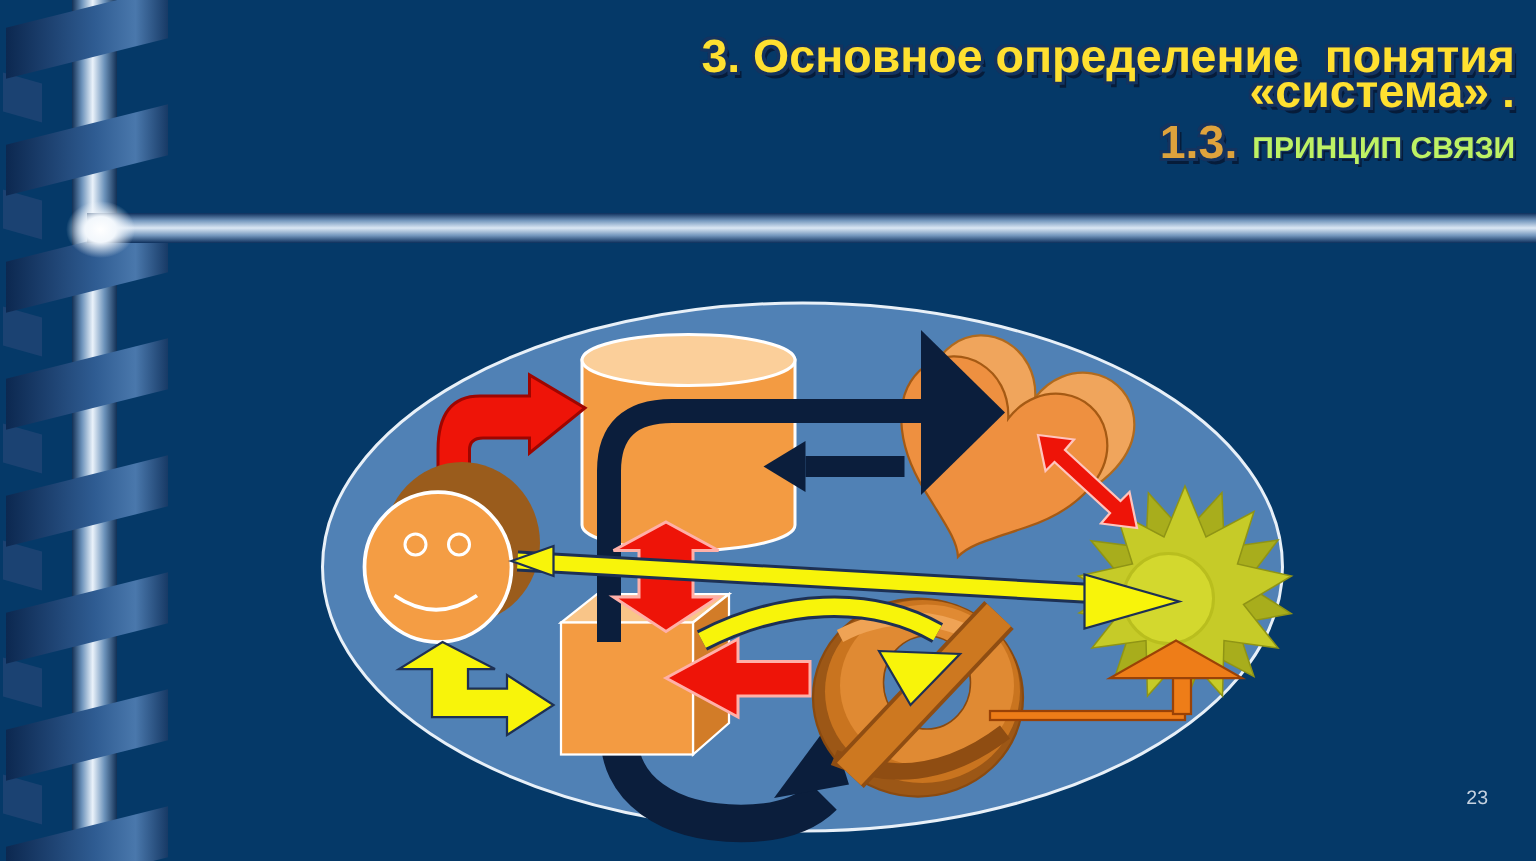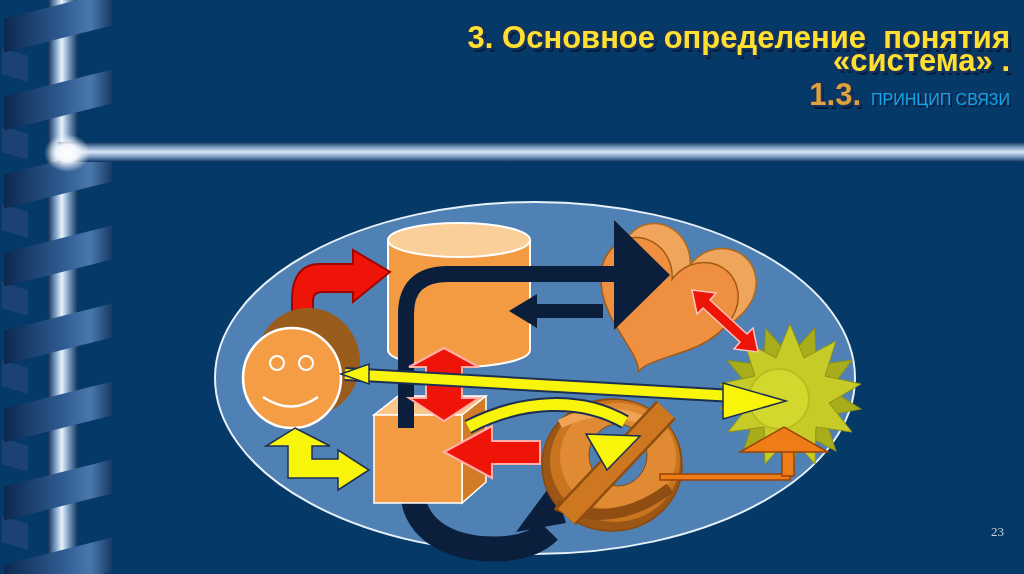--- a/index.html
+++ b/index.html
@@ -25,26 +25,26 @@
   .t-main{
     font-size:31px;font-weight:700;letter-spacing:0;color:#ffe030;white-space:pre-wrap;
     text-shadow:-2px -2px 0 #14335f,2px -2px 0 #14335f,-2px 2px 0 #14335f,2px 2px 0 #14335f,
       0 -2px 0 #14335f,0 2px 0 #14335f,-2px 0 0 #14335f,2px 0 0 #14335f,3px 4px 0 #061c3a;}
   .t-line2{margin-top:-9px;}
   .t-line3{margin-top:3px;}
   .t-num{
     font-size:31px;font-weight:700;color:#dfa33c;white-space:pre-wrap;
     text-shadow:-2px -2px 0 #14335f,2px -2px 0 #14335f,-2px 2px 0 #14335f,2px 2px 0 #14335f,3px 4px 0 #061c3a;}
   .t-sec{
-    font-size:16px;font-weight:400;color:#0ea5e9;margin-left:10px;white-space:pre-wrap;
+    font-size:20px;font-weight:700;color:#bef264;margin-left:10px;white-space:pre-wrap;
     text-shadow:-1px -1px 0 #14335f,1px -1px 0 #14335f,-1px 1px 0 #14335f,1px 1px 0 #14335f,2px 2px 0 #061c3a;}
   
   .diagram-svg{position:absolute;left:0;top:0;}
   
-  .page-num{position:absolute;right:20px;top:524px;font-size:13px;color:#c6d2e0;font-family:Liberation Serif, serif;}
+  .page-num{position:absolute;right:32px;top:524px;font-size:13px;color:#c6d2e0;}
 </style>
 </head>
 <body>
 
 <div class="decoration">
   <div class="pole"></div>
   <div class="tab" style="top:52px"></div>
   <div class="tab" style="top:130px"></div>
   <div class="tab" style="top:208px"></div>
   <div class="tab" style="top:286px"></div>

